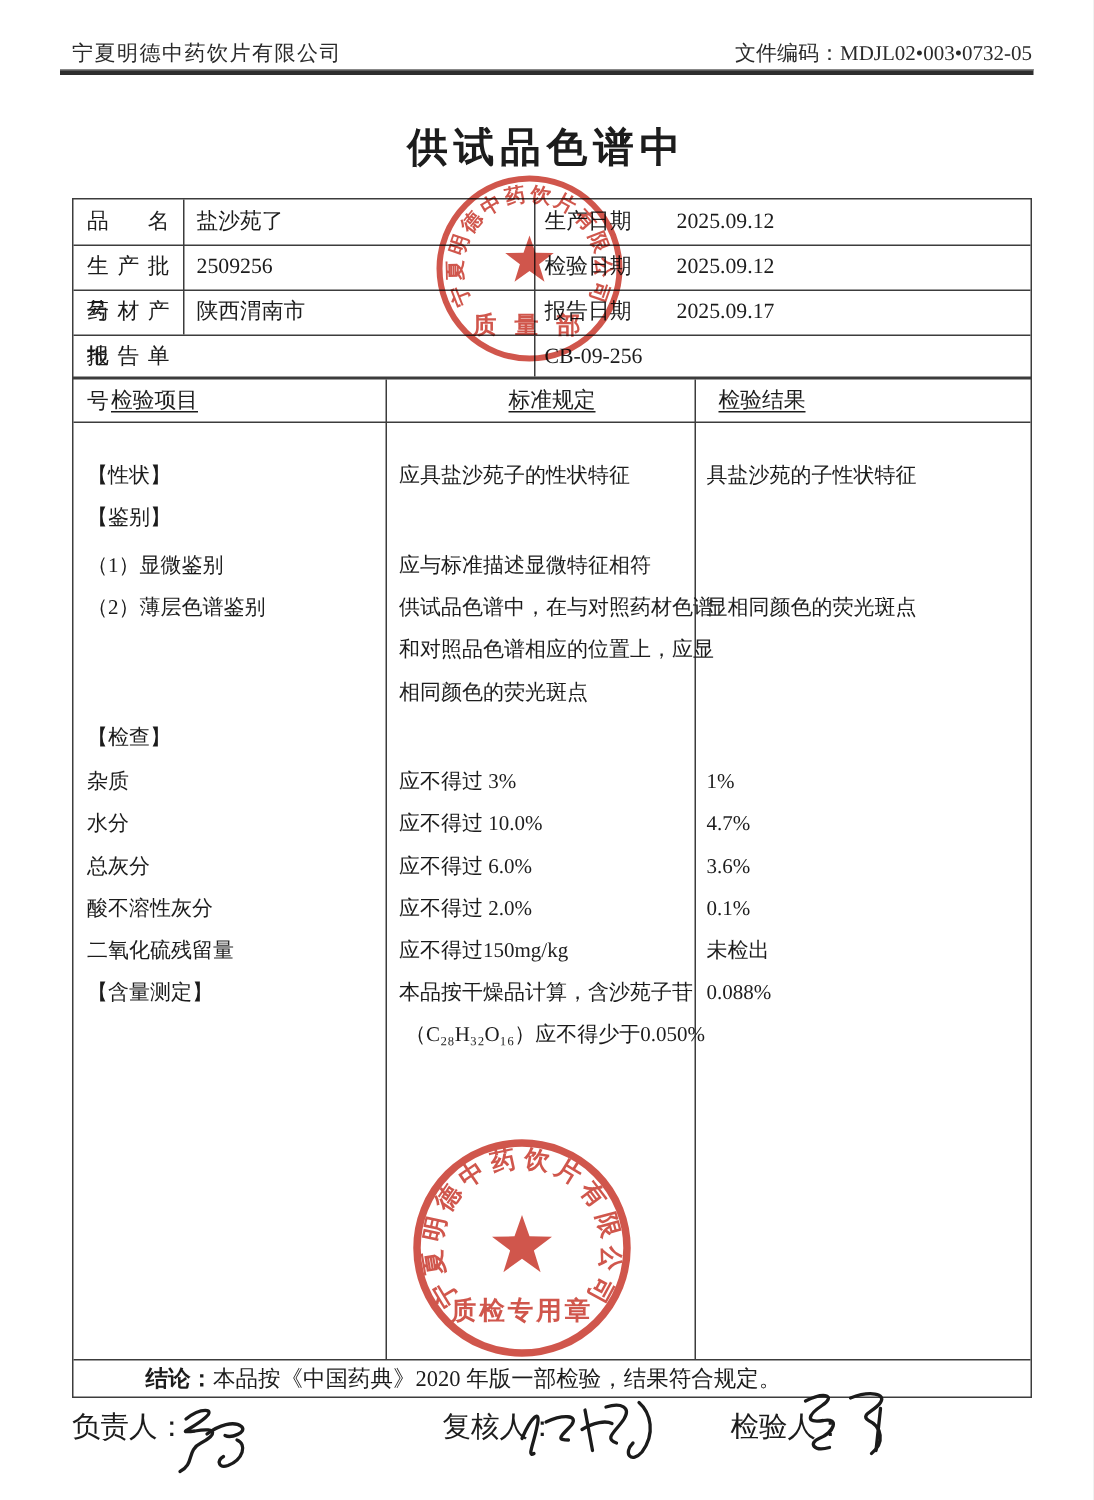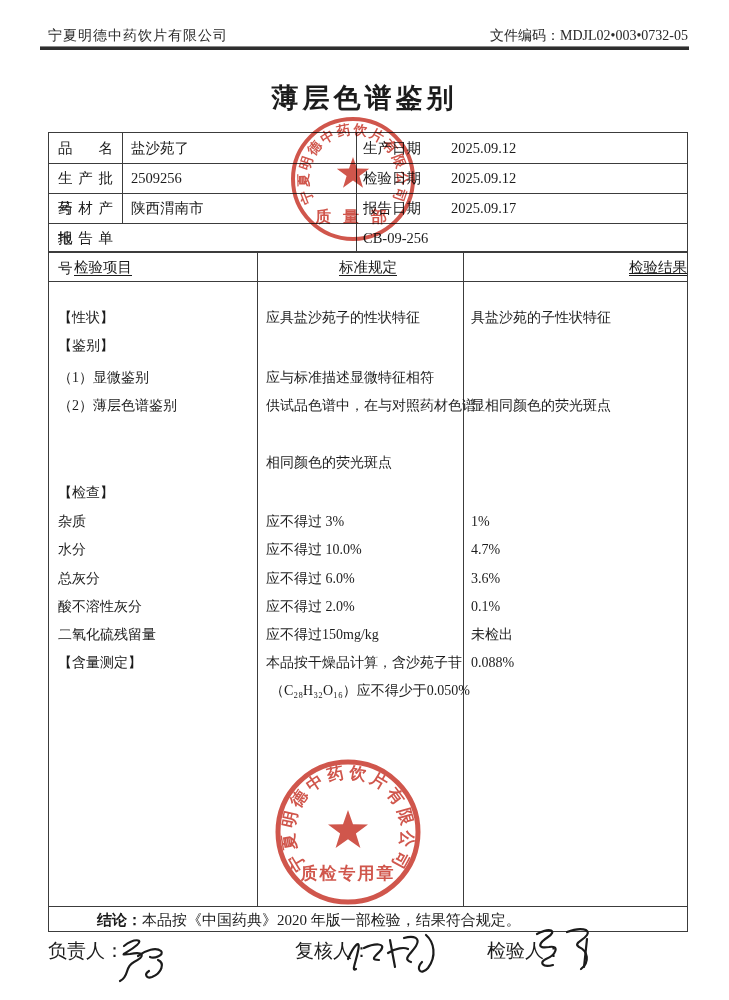--- a/index.html
+++ b/index.html
@@ -45,21 +45,21 @@
 </style>
 </head>
 <body>
 
 <div class="page">
 
   <div class="abs hdr-company">宁夏明德中药饮片有限公司</div>
   <div class="abs hdr-code"><span>文件编码：</span><span>MDJL02•003•0732-05</span></div>
   <div class="abs hdr-rule"></div>
 
-  <div class="abs title">薄层色谱鉴别</div>
+  <div class="abs title">供试品色谱中</div>
 
   <div class="abs info-table">
     <div class="hline" style="left:0;top:30px;width:100%;"></div>
     <div class="hline" style="left:0;top:60px;width:100%;"></div>
     <div class="hline" style="left:0;top:90px;width:100%;"></div>
     <div class="vline" style="left:73px;top:0;height:90px;"></div>
     <div class="vline" style="left:307px;top:0;height:118px;"></div>
 
     <div class="info-label" style="top:0;">品名</div>
     <div class="info-label" style="top:30px;">生产批号</div>
@@ -81,37 +81,38 @@
   </div>
 
   <div class="abs spec-table">
     <div class="hline" style="left:0;top:28px;width:100%;"></div>
     <div class="hline" style="left:0;top:653px;width:100%;"></div>
     <div class="vline" style="left:208px;top:0;height:653px;"></div>
     <div class="vline" style="left:414px;top:0;height:653px;"></div>
 
     <div class="spec-head" style="left:9px;"><span>检验项目</span></div>
     <div class="spec-head" style="left:208px;width:206px;text-align:center;"><span>标准规定</span></div>
-    <div class="spec-head" style="left:414px;width:224px;text-align:right;text-decoration:underline;"><span>检验结果</span></div>
+    <div class="spec-head" style="left:414px;width:224px;text-align:left;"><span>检验结果</span></div>
 
     <div class="line" style="left:9px;top:55px;">【性状】</div>
     <div class="line" style="left:9px;top:83px;">【鉴别】</div>
     <div class="line" style="left:9px;top:115px;">（1）显微鉴别</div>
     <div class="line" style="left:9px;top:143px;">（2）薄层色谱鉴别</div>
     <div class="line" style="left:9px;top:230px;">【检查】</div>
     <div class="line" style="left:9px;top:259px;">杂质</div>
     <div class="line" style="left:9px;top:287px;">水分</div>
     <div class="line" style="left:9px;top:316px;">总灰分</div>
     <div class="line" style="left:9px;top:344px;">酸不溶性灰分</div>
     <div class="line" style="left:9px;top:372px;">二氧化硫残留量</div>
     <div class="line" style="left:9px;top:400px;">【含量测定】</div>
 
     <div class="line" style="left:217px;top:55px;">应具盐沙苑子的性状特征</div>
     <div class="line" style="left:217px;top:143px;">供试品色谱中，在与对照药材色谱</div>
     <div class="line" style="left:217px;top:115px;">应与标准描述显微特征相符</div>
+    <div class="line" style="left:217px;top:171px;">和对照品色谱相应的位置上，应显</div>
     <div class="line" style="left:217px;top:200px;">相同颜色的荧光斑点</div>
     <div class="line" style="left:217px;top:259px;">应不得过 3%</div>
     <div class="line" style="left:217px;top:287px;">应不得过 10.0%</div>
     <div class="line" style="left:217px;top:316px;">应不得过 6.0%</div>
     <div class="line" style="left:217px;top:344px;">应不得过 2.0%</div>
     <div class="line" style="left:217px;top:372px;">应不得过150mg/kg</div>
     <div class="line" style="left:217px;top:400px;">本品按干燥品计算，含沙苑子苷</div>
     <div class="line" style="left:221px;top:428px;">（C₂₈H₃₂O₁₆）应不得少于0.050%</div>
 
     <div class="line" style="left:422px;top:55px;">具盐沙苑的子性状特征</div>

